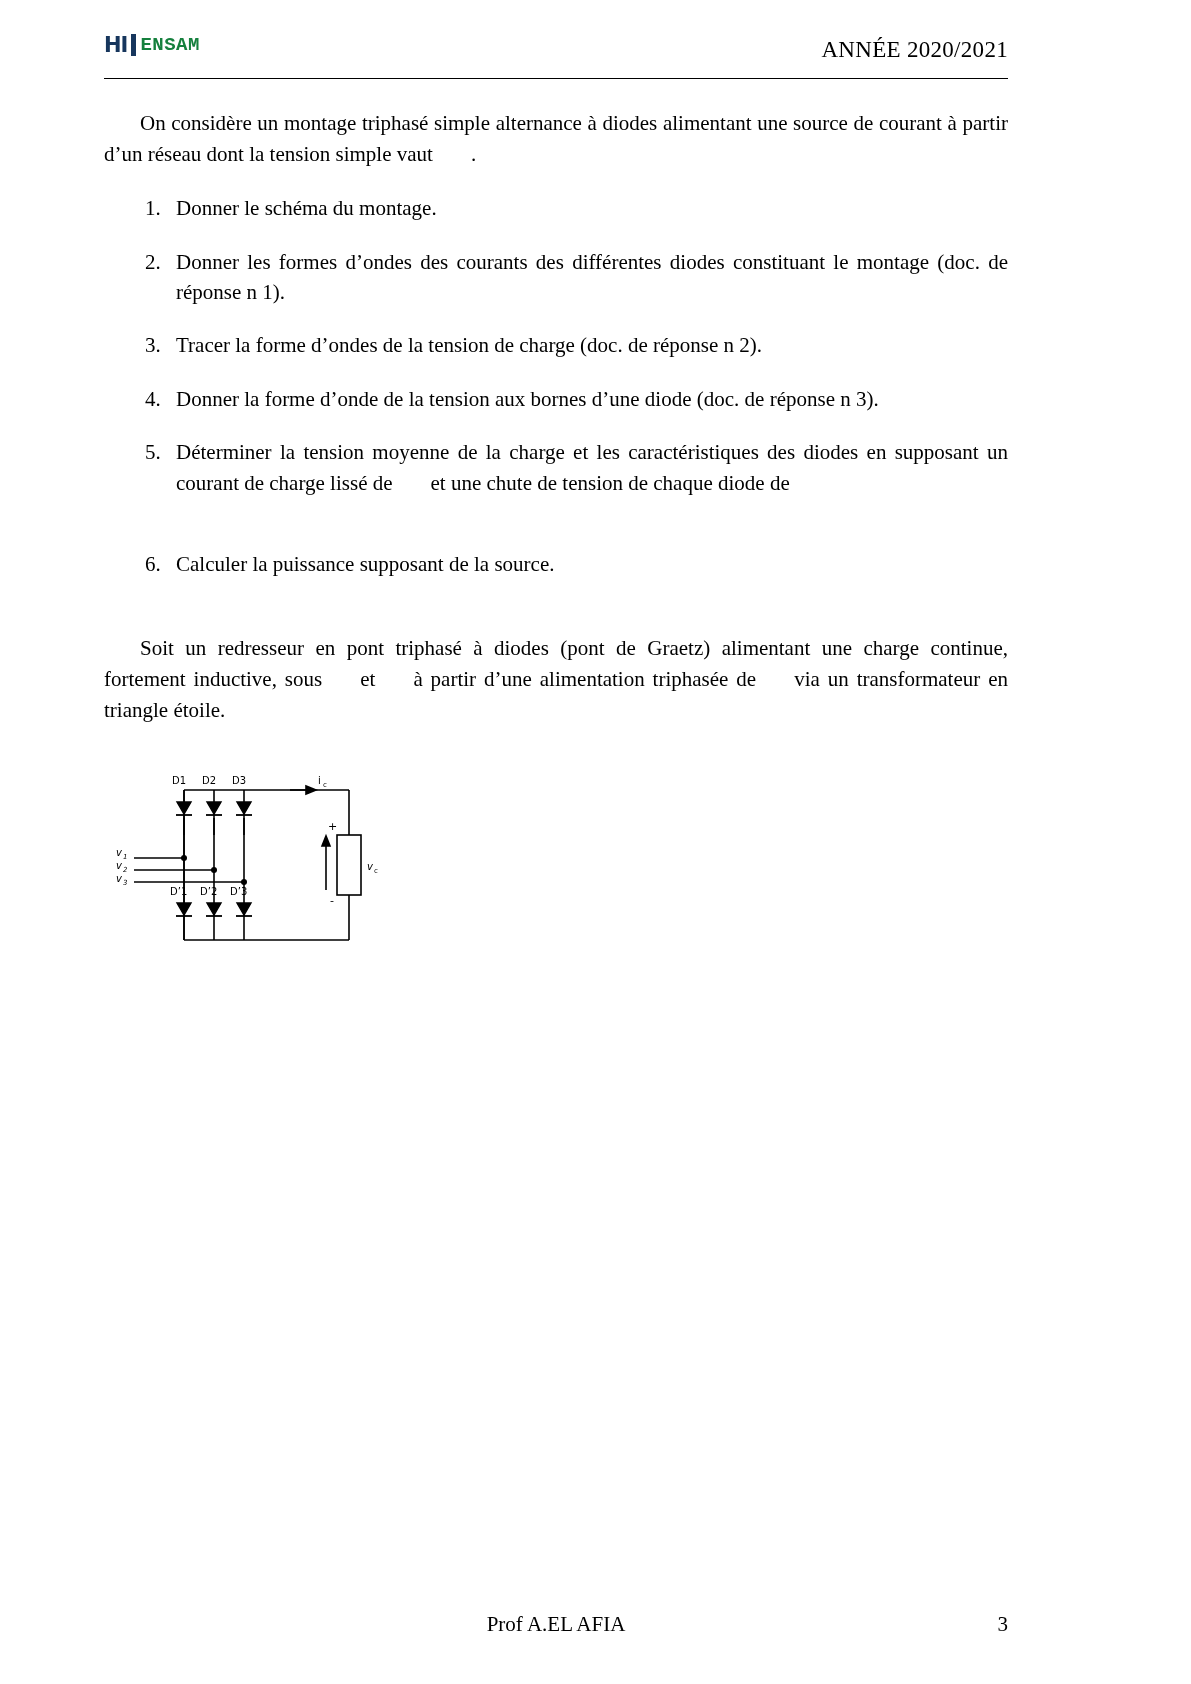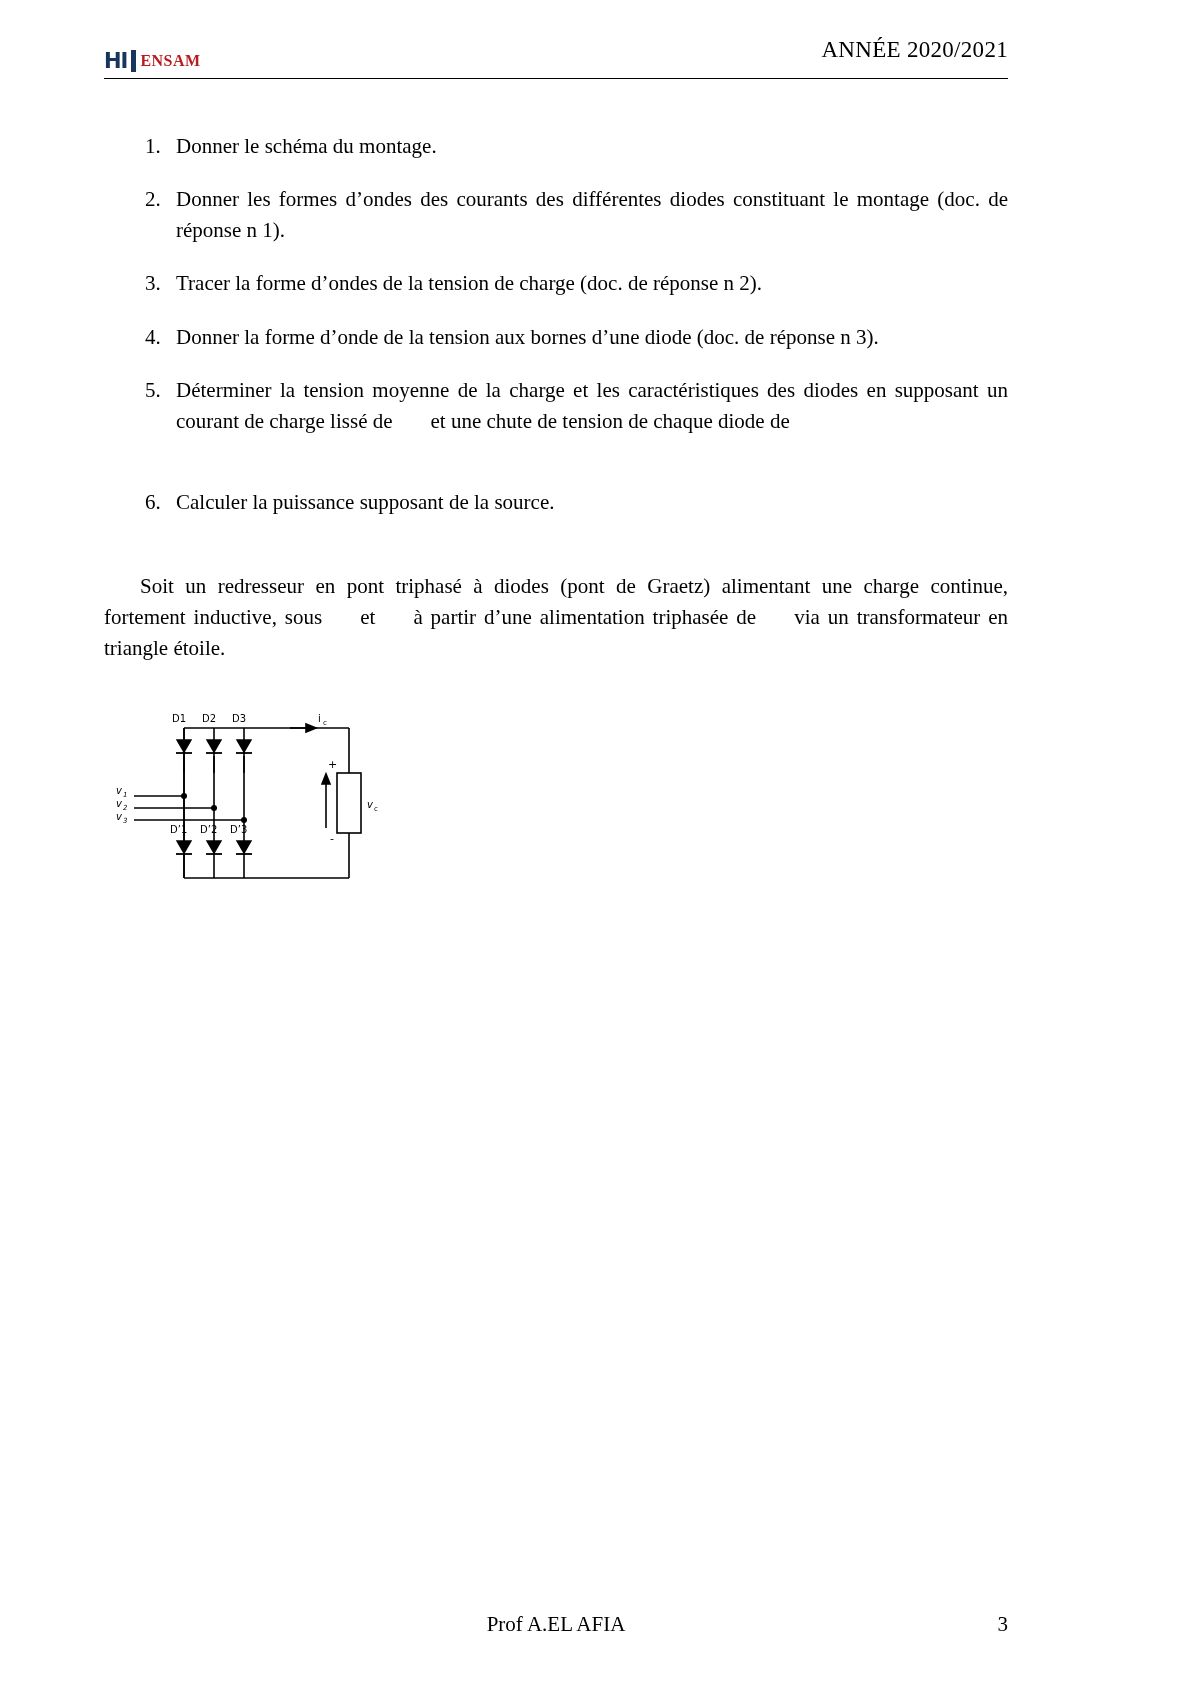--- a/index.html
+++ b/index.html
@@ -31,43 +31,43 @@
     width: 904px;
     height: 48px;
     display: flex;
     align-items: flex-end;
     justify-content: space-between;
   }
   .logo {
     display: flex;
     align-items: center;
     height: 30px;
-    margin-bottom: 0;
+    margin-bottom: 16px;
   }
   .logo-mark {
     display: inline-block;
     font-family: "DejaVu Sans", sans-serif;
     font-weight: bold;
     font-size: 21px;
     letter-spacing: -1px;
     color: #17365d;
     line-height: 1;
   }
   .logo-bar {
     display: inline-block;
     width: 5px;
     height: 22px;
     background: #17365d;
     margin: 0 4px;
   }
   .logo-text {
-    font-family: Liberation Serif, serif;
+    font-family: Liberation Mono, monospace;
     font-weight: bold;
-    font-size: 16px;
-    color: #b91c1c;
+    font-size: 19px;
+    color: #15803d;
     letter-spacing: 0.5px;
     line-height: 1;
   }
   .header-right {
     font-size: 23px;
     letter-spacing: 0.3px;
     margin-bottom: 13px;
   }
   .header-rule {
     position: absolute;
@@ -163,20 +163,23 @@
       <span class="logo-bar"></span>
       <span class="logo-text">ENSAM</span>
     </div>
     <div class="header-right">ANNÉE 2020/2021</div>
   </div>
   <div class="header-rule"></div>
 
   <div class="content">
 
 
+    <p class="para">
+      <span>On considère un montage triphasé simple alternance à diodes alimentant une source de courant à partir d’un réseau dont la tension simple vaut</span><span class="gap-inline"></span><span>.</span>
+    </p>
 
     <ol class="qlist">
       <li>Donner le schéma du montage.</li>
       <li>Donner les formes d’ondes des courants des différentes diodes constituant le montage (doc. de réponse n 1).</li>
       <li>Tracer la forme d’ondes de la tension de charge (doc. de réponse n 2).</li>
       <li>Donner la forme d’onde de la tension aux bornes d’une diode (doc. de réponse n 3).</li>
       <li>
         <span>Déterminer la tension moyenne de la charge et les caractéristiques des diodes en supposant un courant de charge lissé de</span><span class="gap-inline"></span><span>et une chute de tension de chaque diode de</span>
         <span class="blank-line"></span>
       </li>

